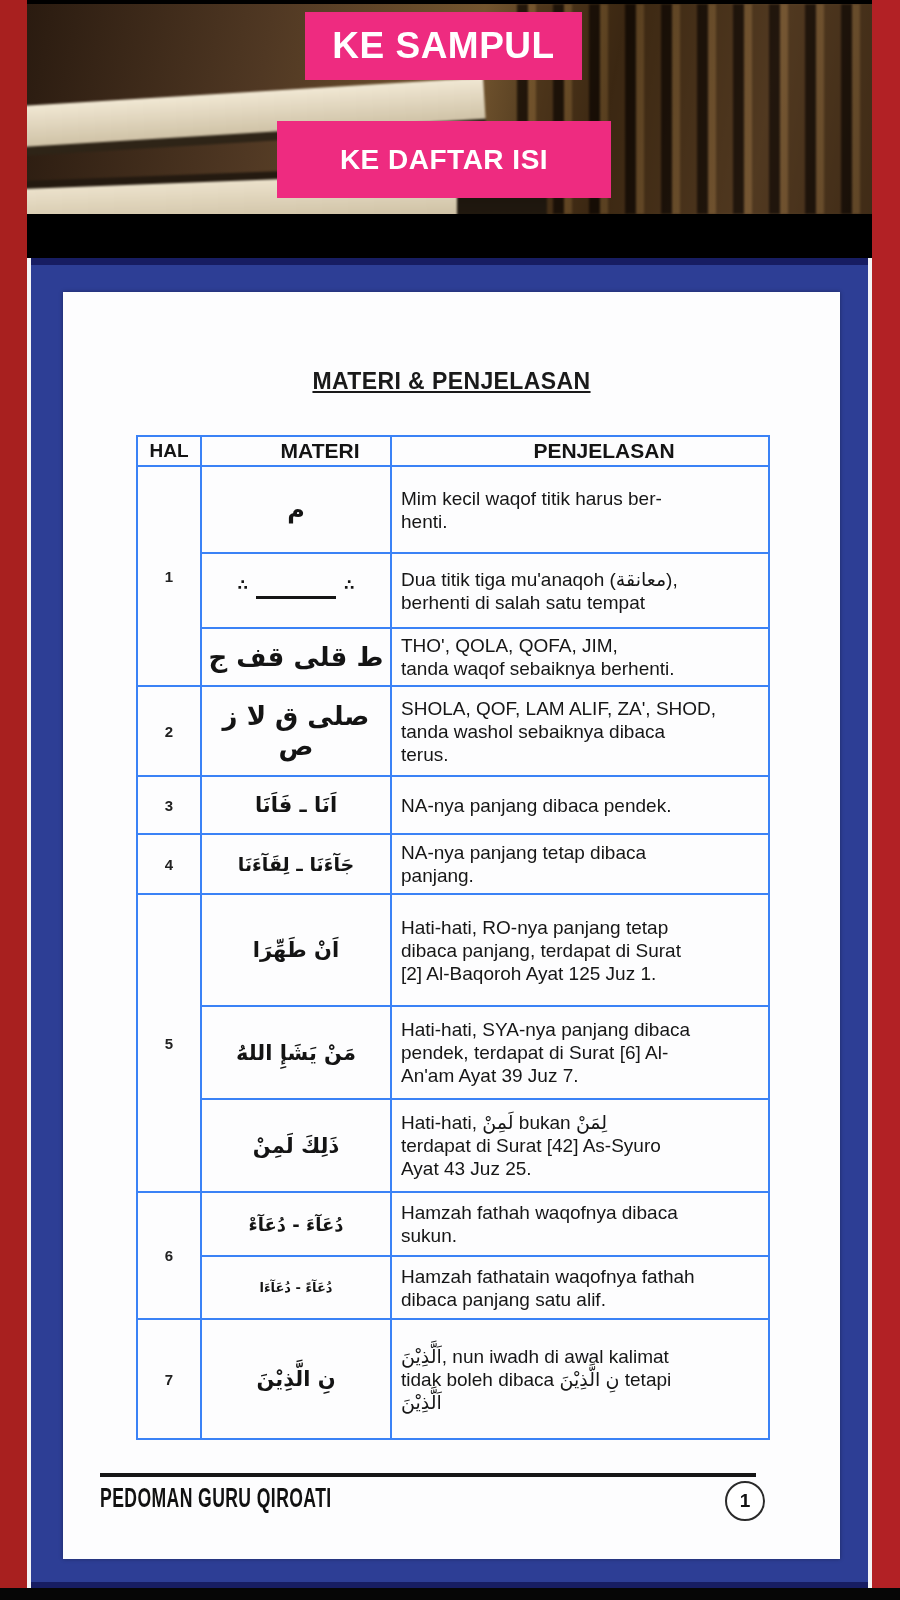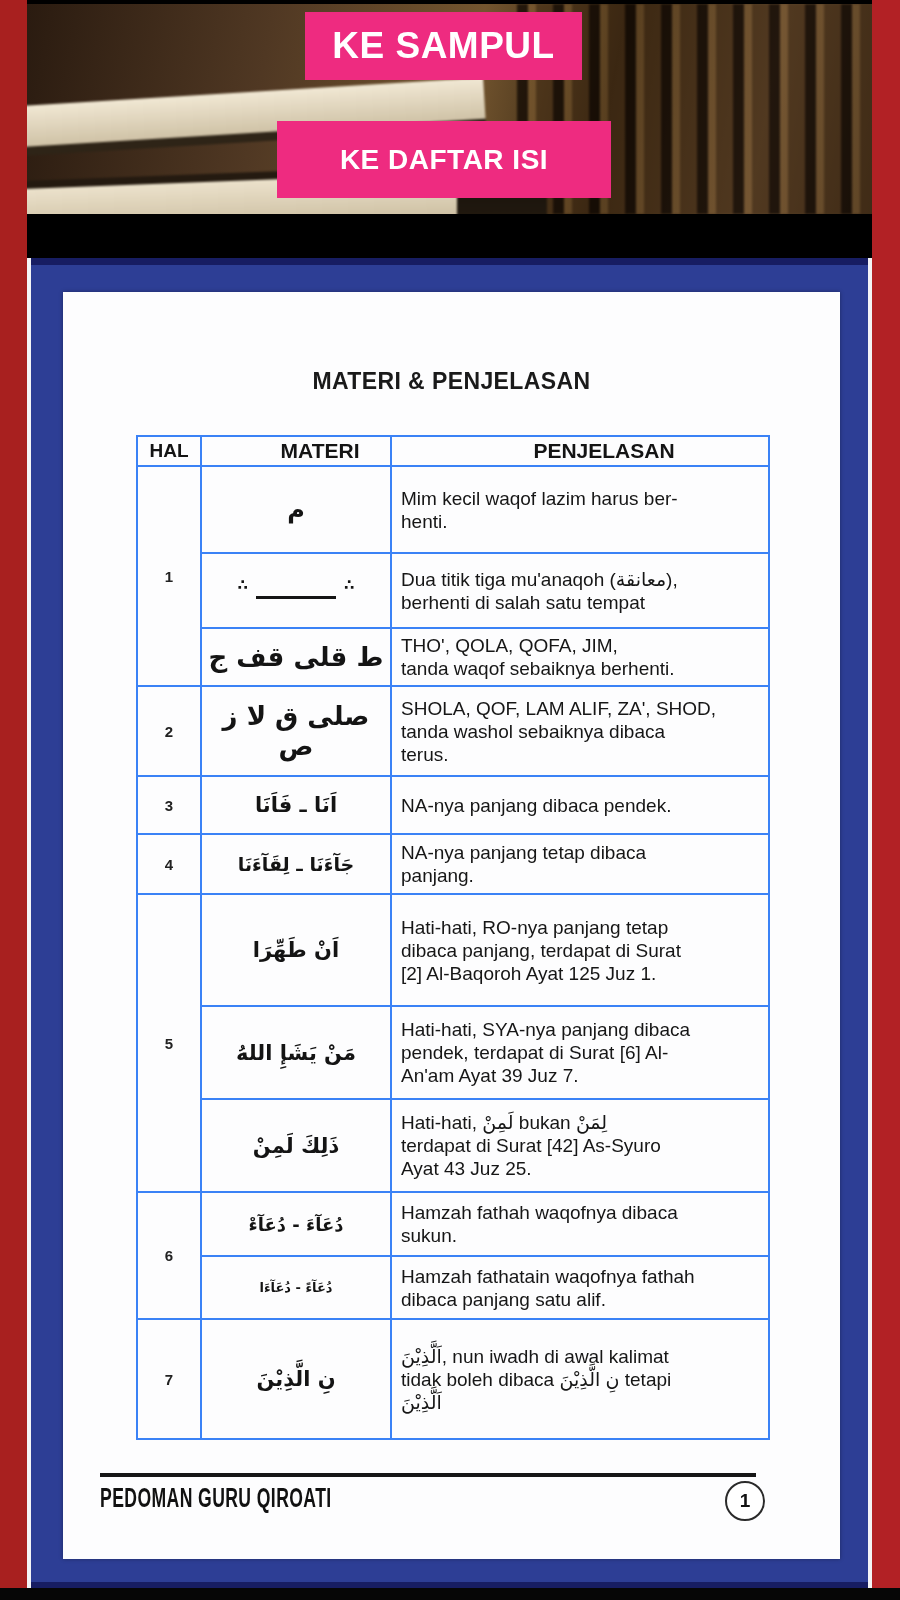--- a/index.html
+++ b/index.html
@@ -35,21 +35,21 @@
   .btn-sampul { left:278px; top:8px; width:277px; height:68px; font-size:37px; }
   .btn-daftar { left:250px; top:117px; width:334px; height:77px; font-size:28px; }
 
   
   .frame-white { position:absolute; left:27px; top:258px; width:845px; height:1330px; background:#f4f4f6; }
   .frame-blue { position:absolute; left:4px; right:4px; top:0; bottom:0; background:#2d3e95;
     border-top:7px solid #171d62; border-bottom:6px solid #171d62; }
   .page { position:absolute; left:32px; top:27px; width:777px; height:1267px; background:#fdfdfe; box-shadow:0 0 4px rgba(0,0,0,.35); }
 
   .page-title { position:absolute; top:76px; left:0; width:100%; text-align:center;
-    font-size:23px; font-weight:bold; color:#1a1a1a; letter-spacing:.4px; }
+    font-size:23px; font-weight:bold; color:#1a1a1a; letter-spacing:.4px;text-decoration:underline; }
 
   
   table.materi { position:absolute; left:73px; top:143px; border-collapse:collapse; table-layout:fixed; background:#fdfdfe; }
   table.materi, table.materi th, table.materi td { border:2px solid #3b82f6; }
   table.materi th { font-weight:bold; color:#141414; text-align:center; vertical-align:middle; }
   th.h-hal { font-size:19px; }
   th.h-mat, th.h-penj { font-size:21px;padding-left:48px; }
   td.hal { text-align:center; vertical-align:middle; font-size:15px; font-weight:600; color:#222; }
   td.materi-cell { text-align:center; vertical-align:middle; direction:rtl;
     font-family:"DejaVu Sans", sans-serif; font-weight:bold; font-size:21px; color:#141414; padding:2px 4px; }
@@ -101,21 +101,21 @@
           <tbody>
               <tr style="height:30px">
             <th class="h-hal">HAL</th>
             <th class="h-mat">MATERI</th>
             <th class="h-penj">PENJELASAN</th>
           </tr>
 
           <tr style="height:87px">
             <td class="hal" rowspan="3">1</td>
             <td class="materi-cell mim">م</td>
-            <td class="penj">Mim kecil waqof lazim harus ber-
+            <td class="penj">Mim kecil waqof titik harus ber-
 henti.</td>
           </tr>
           <tr style="height:75px">
             <td class="materi-cell">
               <div class="muanaqah">
                 <span class="dot">∴</span>
                 <span class="mu-line"></span>
                 <span class="dot">∴</span>
               </div>
             </td>

